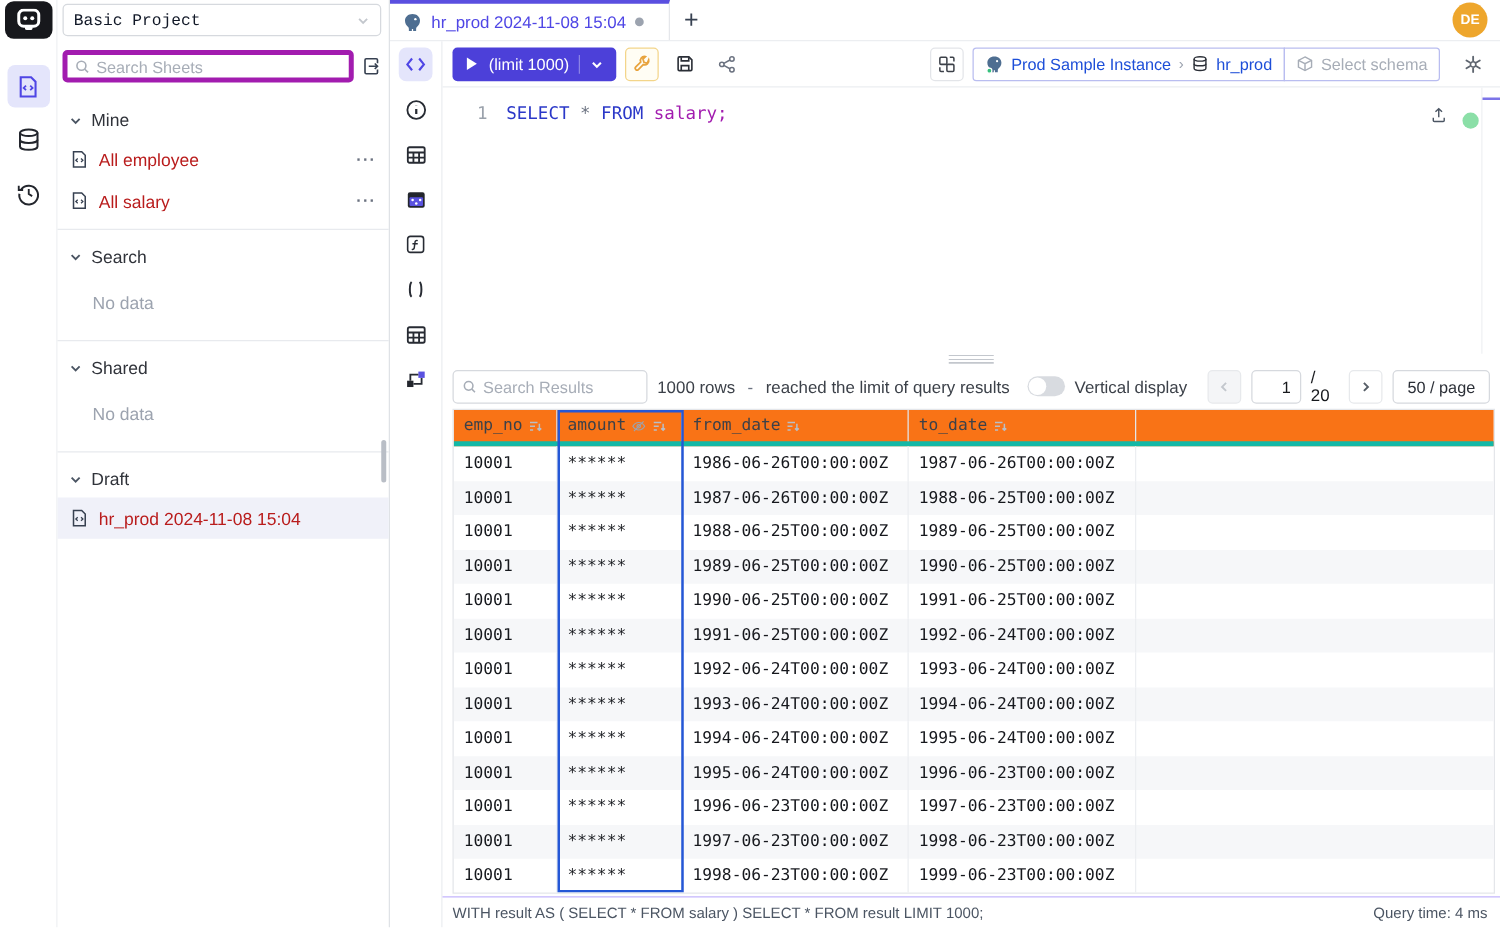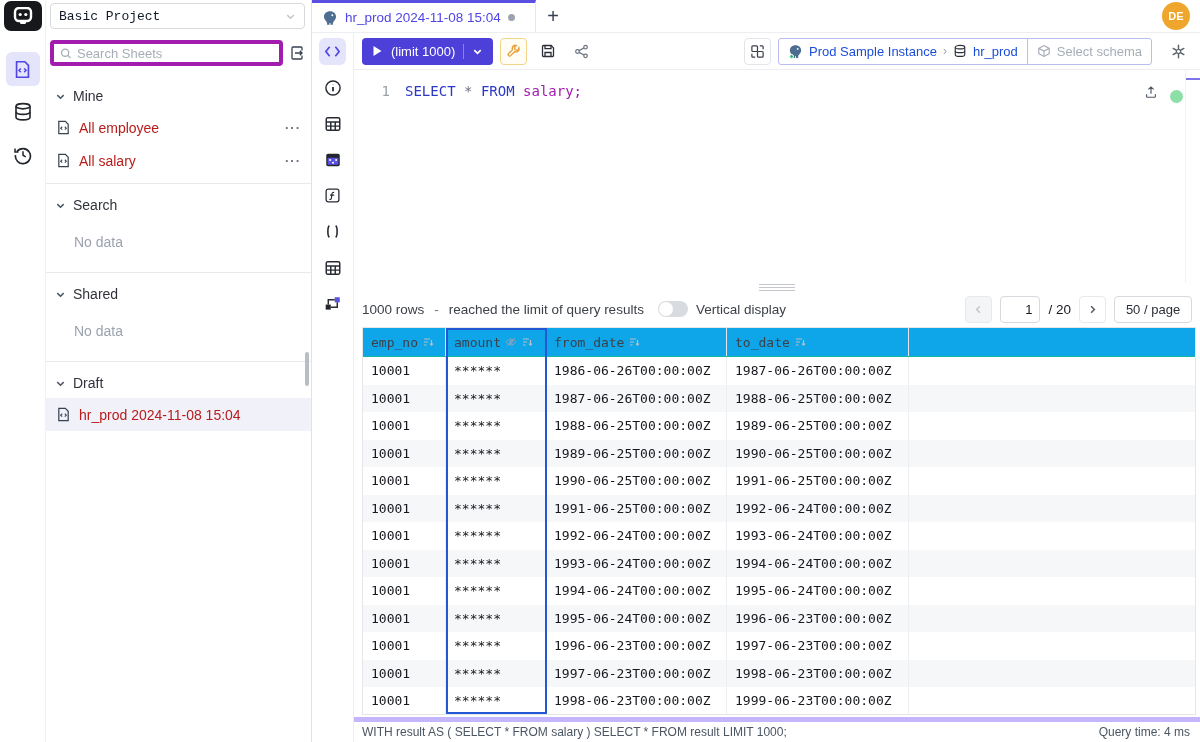--- a/index.html
+++ b/index.html
@@ -142,34 +142,34 @@
   .pg-total{ color:#17191d; font-size:13.5px; }
   .pg-size{ width:78px; height:27px; border:1px solid #d6d9de; border-radius:4px;
     display:flex; align-items:center; justify-content:center; font-size:13px; color:#2b2f37;
     cursor:pointer; }
 
   
   .table-wrap{ flex:1; min-height:0; padding:0 4px 0 8px; }
   .rtable{ position:relative; border:1px solid #e4e6ea; height:388px; overflow:hidden;
     font-family:"DejaVu Sans Mono", monospace; font-size:13px; }
   .thead,.trow{ display:grid; grid-template-columns:83px 100px 181px 182px 1fr; }
-  .thead{ height:29px; background:#0ea5e9; border-bottom:1px solid #14b8a6; }
+  .thead{ height:29px; background:#f97316; border-bottom:4px solid #14b8a6; }
   .th{ display:flex; align-items:center; padding:0 8px; gap:4px; color:#3c4149;
     border-right:1px solid #e4e6ea; cursor:pointer; overflow:hidden; }
   .th:last-child{ border-right:none; cursor:default; }
   .trow{ height:27.5px; }
   .trow:nth-child(even){ background:#f6f7f9; }
   .tcell{ display:flex; align-items:center; padding:0 8px; color:#16181d;
     border-right:1px solid #eceef1; white-space:nowrap; overflow:hidden; cursor:default; }
   .tcell.filler{ border-right:none; }
   .col-highlight{ position:absolute; left:83px; top:0; width:101px; height:100%;
     border:2px solid #2457d6; pointer-events:none; }
 
   
-  .statusbar{ height:25px; flex:none; border-top:5px solid #c4b5fd; display:flex;
+  .statusbar{ height:25px; flex:none; border-top:1px solid #c4b5fd; display:flex;
     align-items:center; justify-content:space-between; padding:0 10px 0 8px; }
   .statusbar .sql{ font-size:12px; color:#4b5563; white-space:nowrap; overflow:hidden; }
   .statusbar .qtime{ font-size:12px; color:#4b5563; white-space:nowrap; }
 </style>
 </head>
 <body>
 
 <div class="app">
 
   <div class="rail">
@@ -449,20 +449,27 @@
           <span class="ed-status-dot"></span>
           <span class="ed-vline"></span>
           <span class="ed-ruler"></span>
         </div>
 
         <div class="splitter">
           <div class="grip"></div>
         </div>
 
         <div class="res-toolbar">
+          <div class="res-search">
+            <svg width="13" height="13" viewBox="0 0 14 14" fill="none" stroke="#a7adb7" stroke-width="1.5">
+                <circle cx="6" cy="6" r="4.2"></circle>
+                <path d="m9.2 9.2 3 3"></path>
+              </svg>
+            <input type="text" placeholder="Search Results" style="">
+          </div>
           <span class="rows-info">1000 rows</span>
           <span class="rows-info rows-dash">-</span>
           <span class="rows-info">reached the limit of query results</span>
           <span class="toggle">
               <span class="knob"></span>
             </span>
           <span class="toggle-lbl">Vertical display</span>
           <div class="res-spacer"></div>
           <button class="pg-btn disabled">
             <svg width="11" height="11" viewBox="0 0 12 12" fill="none" stroke="currentColor" stroke-width="1.7">

